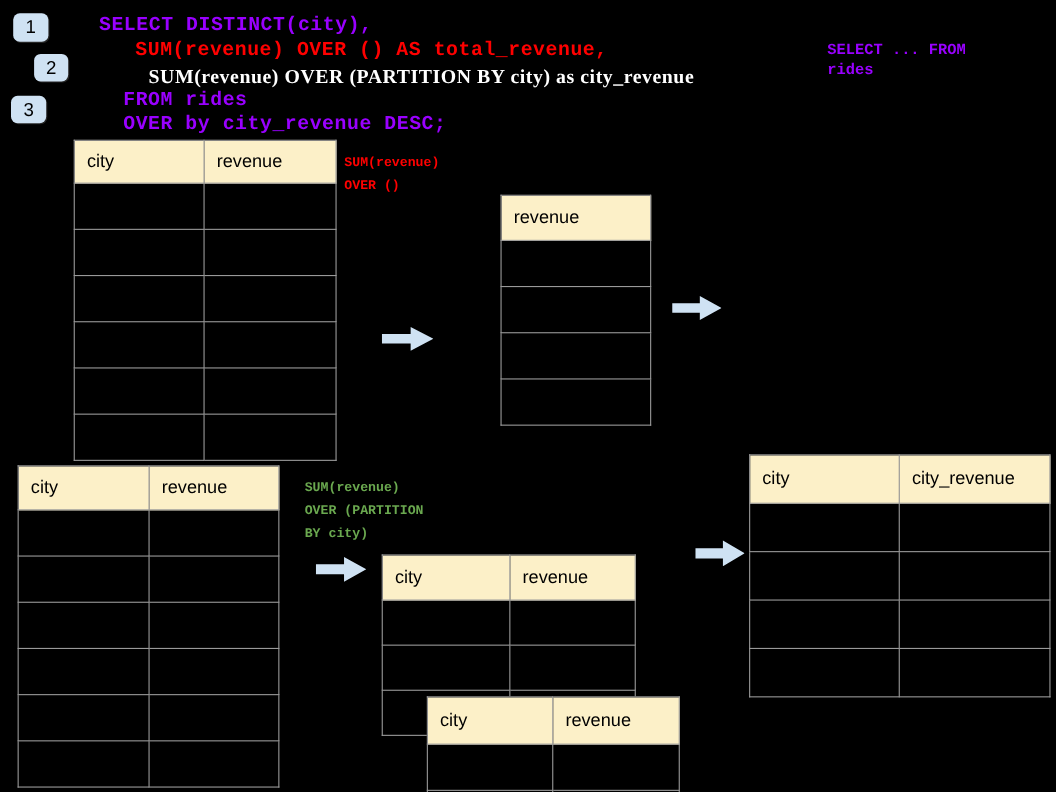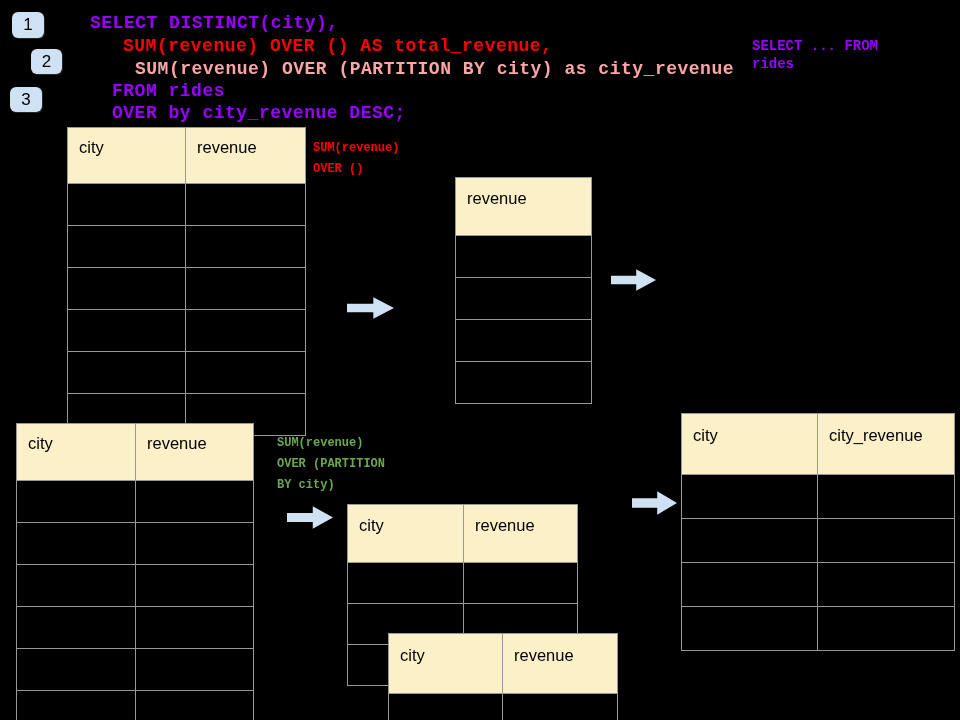--- a/index.html
+++ b/index.html
@@ -29,21 +29,21 @@
   .code {
     position:absolute;
     font-family:"Liberation Mono", monospace;
     font-weight:bold;
     font-size:18px;
     white-space:pre;
     letter-spacing:0.5px;
   }
   .purple { color:#9900FF; }
   .red    { color:#FF0000; }
-  .green  { color:#fca5a5; }
+  .green  { color:#ffffff;font-family:Liberation Serif, serif; }
   .l1 { left:90px;  top:13px;  }
   .l2 { left:123px; top:36px;  }
   .l3 { left:135px; top:59px;  }
   .l4 { left:112px; top:81px;  }
   .l5 { left:112px; top:103px; }
 
   .note {
     position:absolute;
     left:752px; top:37px;
     font-family:"Liberation Mono", monospace;
@@ -72,21 +72,21 @@
     background:#000;
     table-layout:fixed;
   }
   th, td { border:1px solid #999; }
   th {
     background:#FCF0C8;
     color:#000;
     font-size:16.5px;
     font-weight:normal;
     text-align:left;
-    padding:0 0 17px 11px;
+    padding:0 0 0 11px;
   }
   td { padding:0; }
 
   .t1 { left:67px;  top:127px; width:238px; }
   .t1 th { height:38px; } .t1 td { height:41px; }
   .t2 { left:455px; top:177px; width:136px; }
   .t2 th { height:40px; } .t2 td { height:41px; }
   .t3 { left:16px;  top:423px; width:237px; }
   .t3 th { height:39px; } .t3 td { height:41px; }
   .t4 { left:347px; top:504px; width:230px; z-index:1; }

